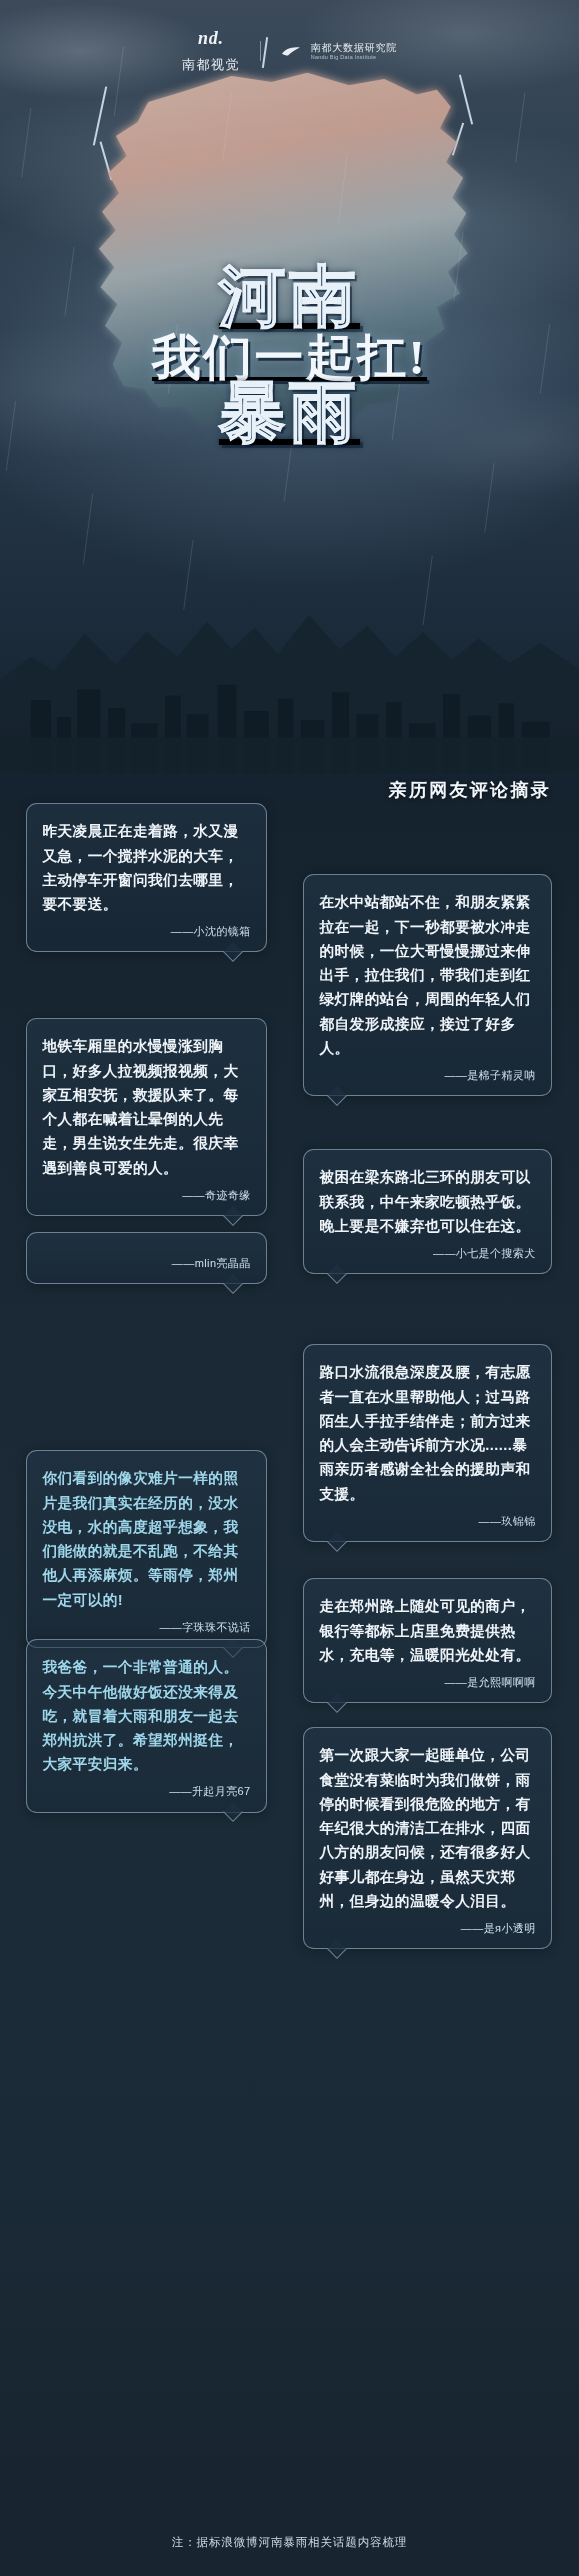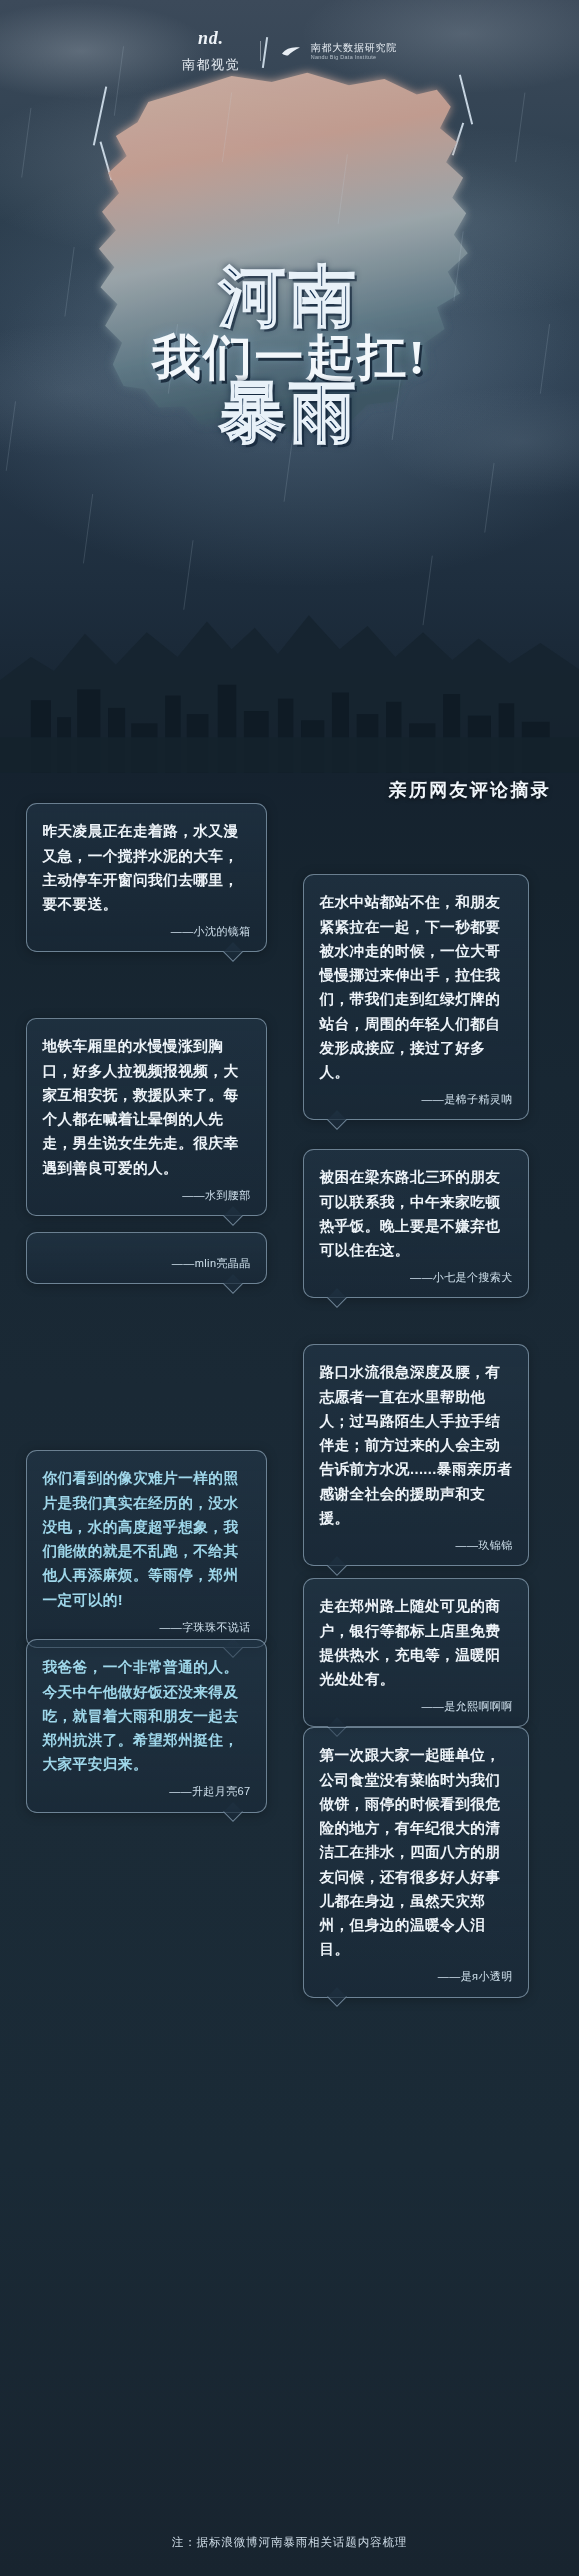--- a/index.html
+++ b/index.html
@@ -73,20 +73,21 @@
   .logo-right-en { font-size: 5.4px; color: rgba(226,236,244,0.7); letter-spacing: 0.3px; }
 
   
   .map-wrap {
     position: absolute; left: 0; top: 62px; width: 579px; height: 432px; z-index: 3;
   }
   
   .title-block {
     position: absolute; left: 0; top: 263px; width: 579px; z-index: 6;
     text-align: center;
+    text-decoration: underline;
   }
   .t-line {
     font-family: "Liberation Serif", serif;
     font-weight: 700;
     color: #0e2a4a;
     -webkit-text-stroke: 1.5px #e8f1f8;
     text-shadow: 0 0 7.7px rgba(10,30,55,0.8), 3.1px 3.1px 0 rgba(10,26,45,0.55);
     letter-spacing: 4.6px;
     line-height: 1.02;
   }
@@ -113,21 +114,21 @@
   .bubbles { position: absolute; left: 0; top: 803px; width: 579px; z-index: 7; }
   .bubble {
     position: absolute;
     border: 1.2px solid rgba(175,200,220,0.55);
     border-radius: 10.8px;
     background: linear-gradient(180deg, rgba(36,56,74,0.55), rgba(26,42,58,0.45));
     padding: 15.4px 15.4px 12.4px 15.4px;
     box-shadow: 0 1.5px 10.8px rgba(0,0,0,0.25);
   }
   .bubble.left  { left: 26px;  width: 241px; }
-  .bubble.right { left: 303px; width: 226px; }
+  .bubble.right { left: 303px; width: 249px; }
   .b-text {
     font-size: 14.7px; line-height: 1.65; color: #eef4f9;
     font-weight: 700; letter-spacing: 0.4px;
     white-space: pre-wrap;
   }
   .b-text.accent { color: #9fd7ea; }
   .b-author {
     margin-top: 7.7px; text-align: right;
     font-size: 11px; color: #cfe0ec; letter-spacing: 0.4px;
   }
@@ -276,21 +277,21 @@
     </div>
 
     <div class="bubble right" style="top:71px;">
       <div class="b-text">在水中站都站不住，和朋友紧紧拉在一起，下一秒都要被水冲走的时候，一位大哥慢慢挪过来伸出手，拉住我们，带我们走到红绿灯牌的站台，周围的年轻人们都自发形成接应，接过了好多人。</div>
       <div class="b-author">——是棉子精灵呐</div>
       <div class="b-tail"></div>
     </div>
 
     <div class="bubble left" style="top:215px;border-radius:10px;">
       <div class="b-text">地铁车厢里的水慢慢涨到胸口，好多人拉视频报视频，大家互相安抚，救援队来了。每个人都在喊着让晕倒的人先走，男生说女生先走。很庆幸遇到善良可爱的人。</div>
-      <div class="b-author">——水到腰部</div>
+      <div class="b-author">——奇迹奇缘</div>
       <div class="b-tail"></div>
     </div>
 
     <div class="bubble right" style="top:346px;">
       <div class="b-text">被困在梁东路北三环的朋友可以联系我，中午来家吃顿热乎饭。晚上要是不嫌弃也可以住在这。</div>
       <div class="b-author">——小七是个搜索犬</div>
       <div class="b-tail"></div>
     </div>
 
     <div class="bubble left" style="top:429px;">

